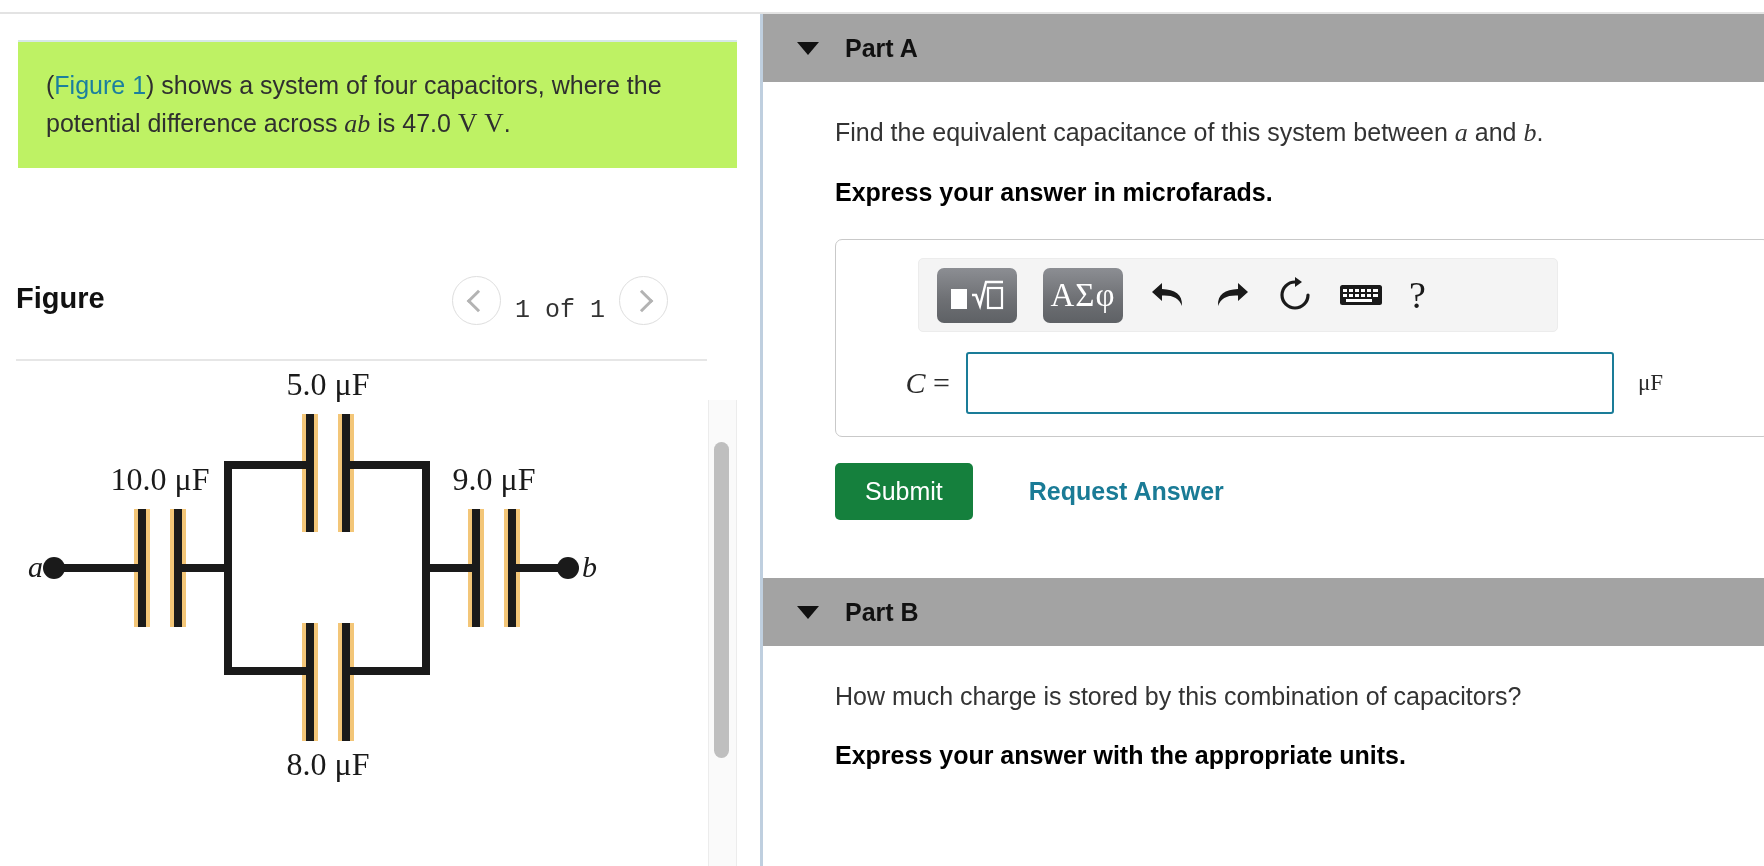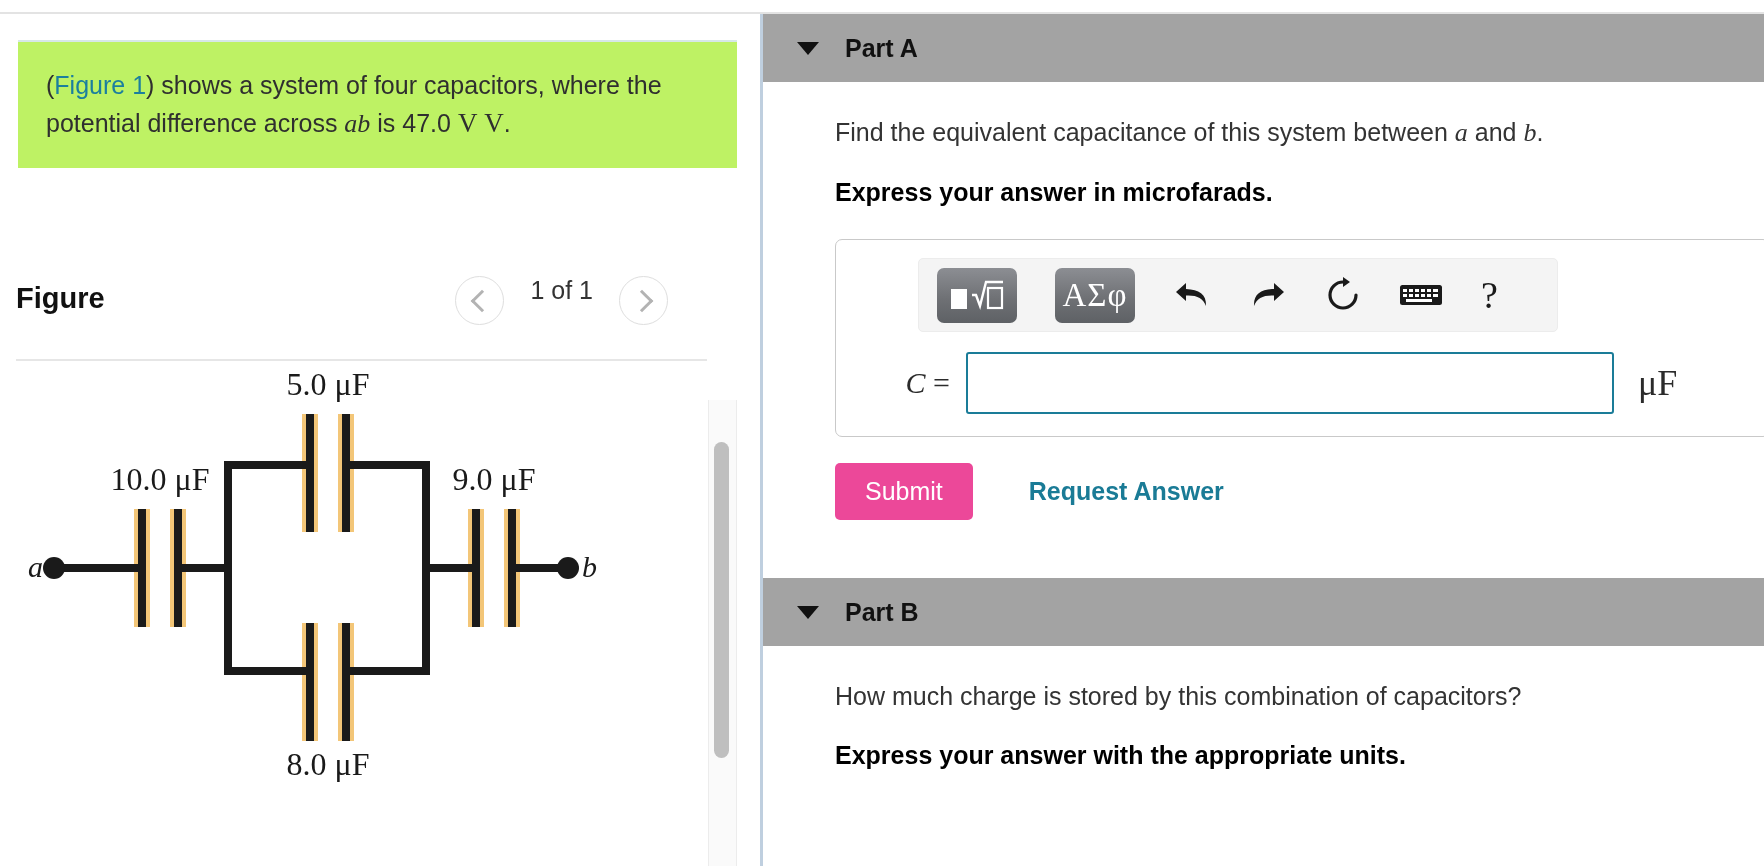--- a/index.html
+++ b/index.html
@@ -86,22 +86,23 @@
     top: 12px;
     font-size: 29px;
     font-weight: bold;
     color: #111;
   }
   .pager {
     position: absolute;
     right: 8px;
     top: 6px;
     display: flex;
-    align-items: flex-start;
-    gap: 26px;
+    align-items: flex-end;
+    gap: 14px;
+    font-family: Liberation Mono, monospace;
   }
   .pager-btn {
     width: 47px;
     height: 47px;
     border-radius: 50%;
     border: 1.5px solid #dedede;
     background: #fff;
     display: flex;
     align-items: center;
     justify-content: center;
@@ -235,21 +236,21 @@
   }
   .math-toolbar {
     margin-left: 60px;
     width: 640px;
     height: 74px;
     background: #f4f4f4;
     border: 1px solid #ececec;
     border-radius: 5px;
     display: flex;
     align-items: center;
-    gap: 38px;
+    gap: 26px;
     padding-left: 18px;
     box-sizing: border-box;
   }
   .tb-btn {
     width: 80px;
     height: 55px;
     border-radius: 7px;
     background: linear-gradient(180deg, #8c8e93 0%, #6f7175 55%, #5e6165 100%);
     display: flex;
     align-items: center;
@@ -297,30 +298,30 @@
     background: #fff;
     font-size: 25px;
     padding: 0 12px;
     box-sizing: border-box;
     outline: none;
     font-family: "Liberation Sans", sans-serif;
   }
   .unit-label {
     margin-left: 24px;
     font-family: "Liberation Serif", serif;
-    font-size: 36px;
+    font-size: 23px;
   }
 
   .actions {
     display: flex;
     align-items: center;
     margin-top: 26px;
   }
   .submit-btn {
-    background: #ec4899;
+    background: #15803d;
     color: #fff;
     border: none;
     border-radius: 5px;
     font-size: 25px;
     padding: 14px 30px;
     cursor: pointer;
     font-family: "Liberation Sans", sans-serif;
   }
   .request-link {
     margin-left: 56px;

